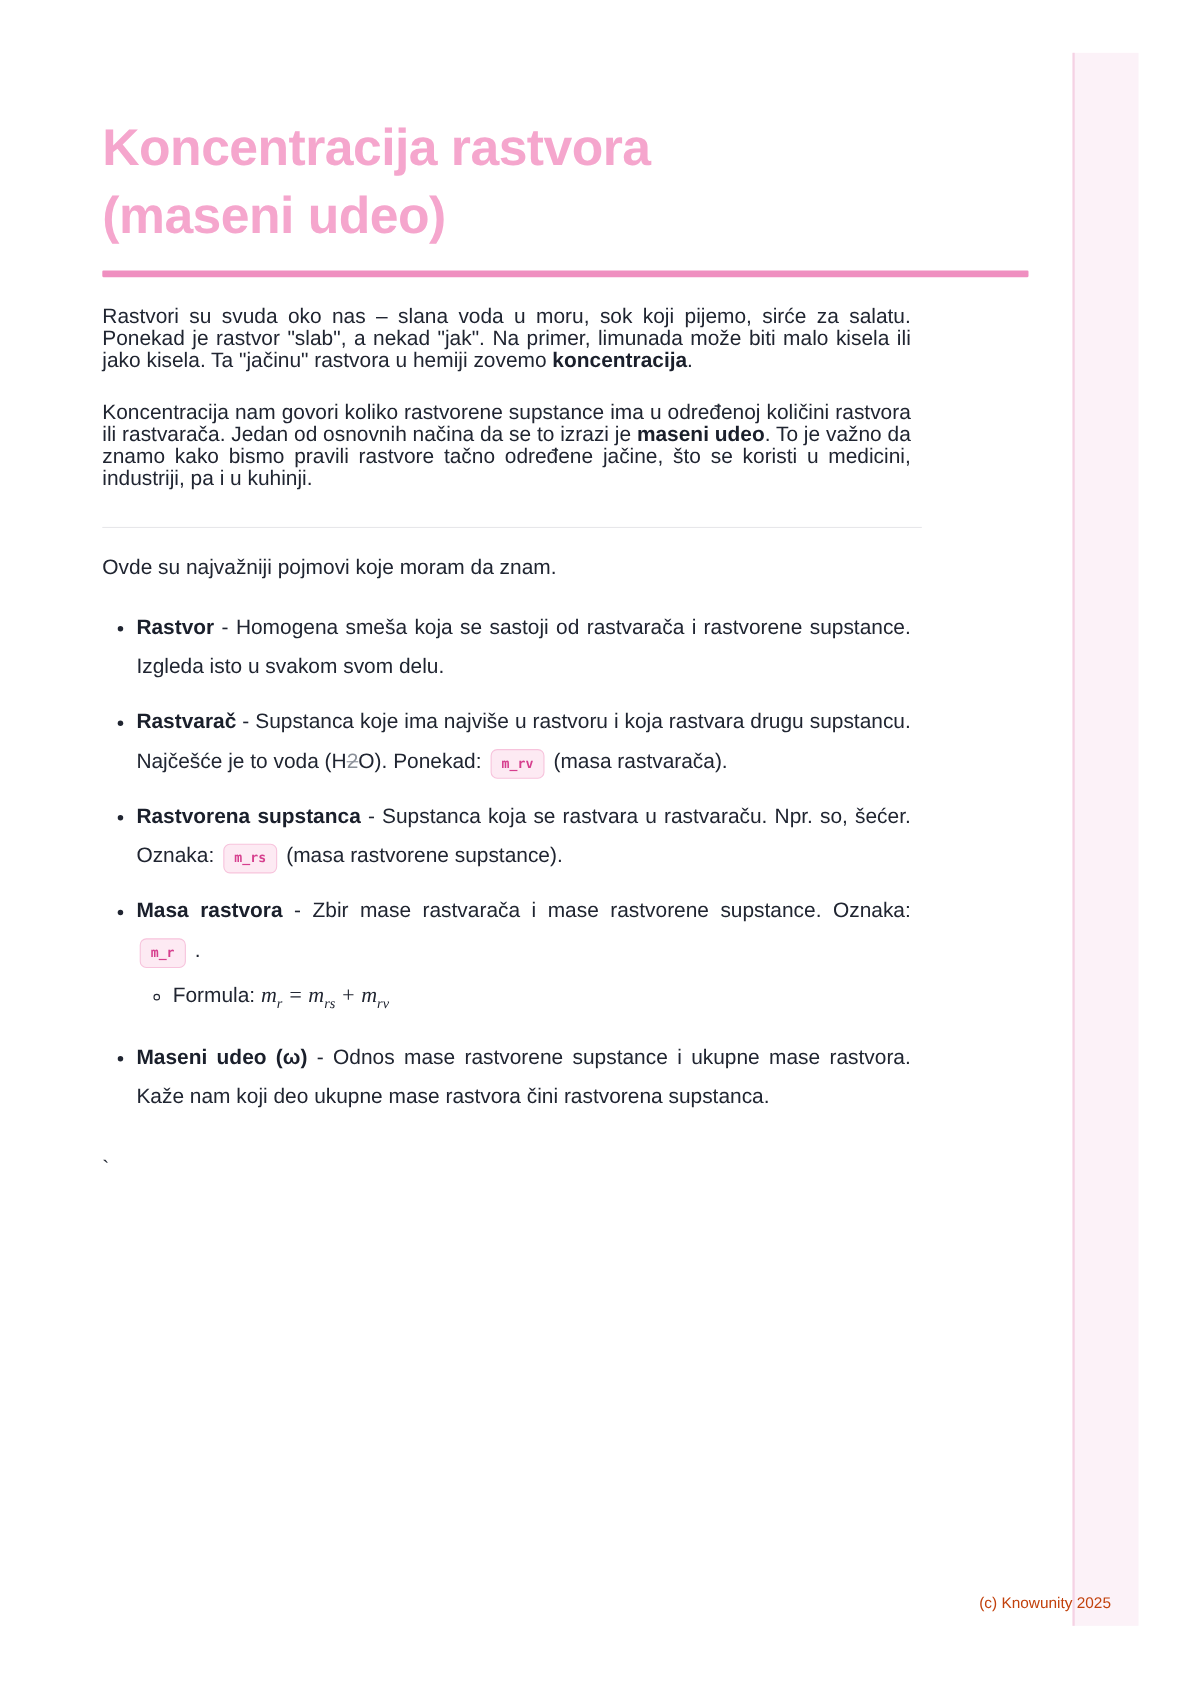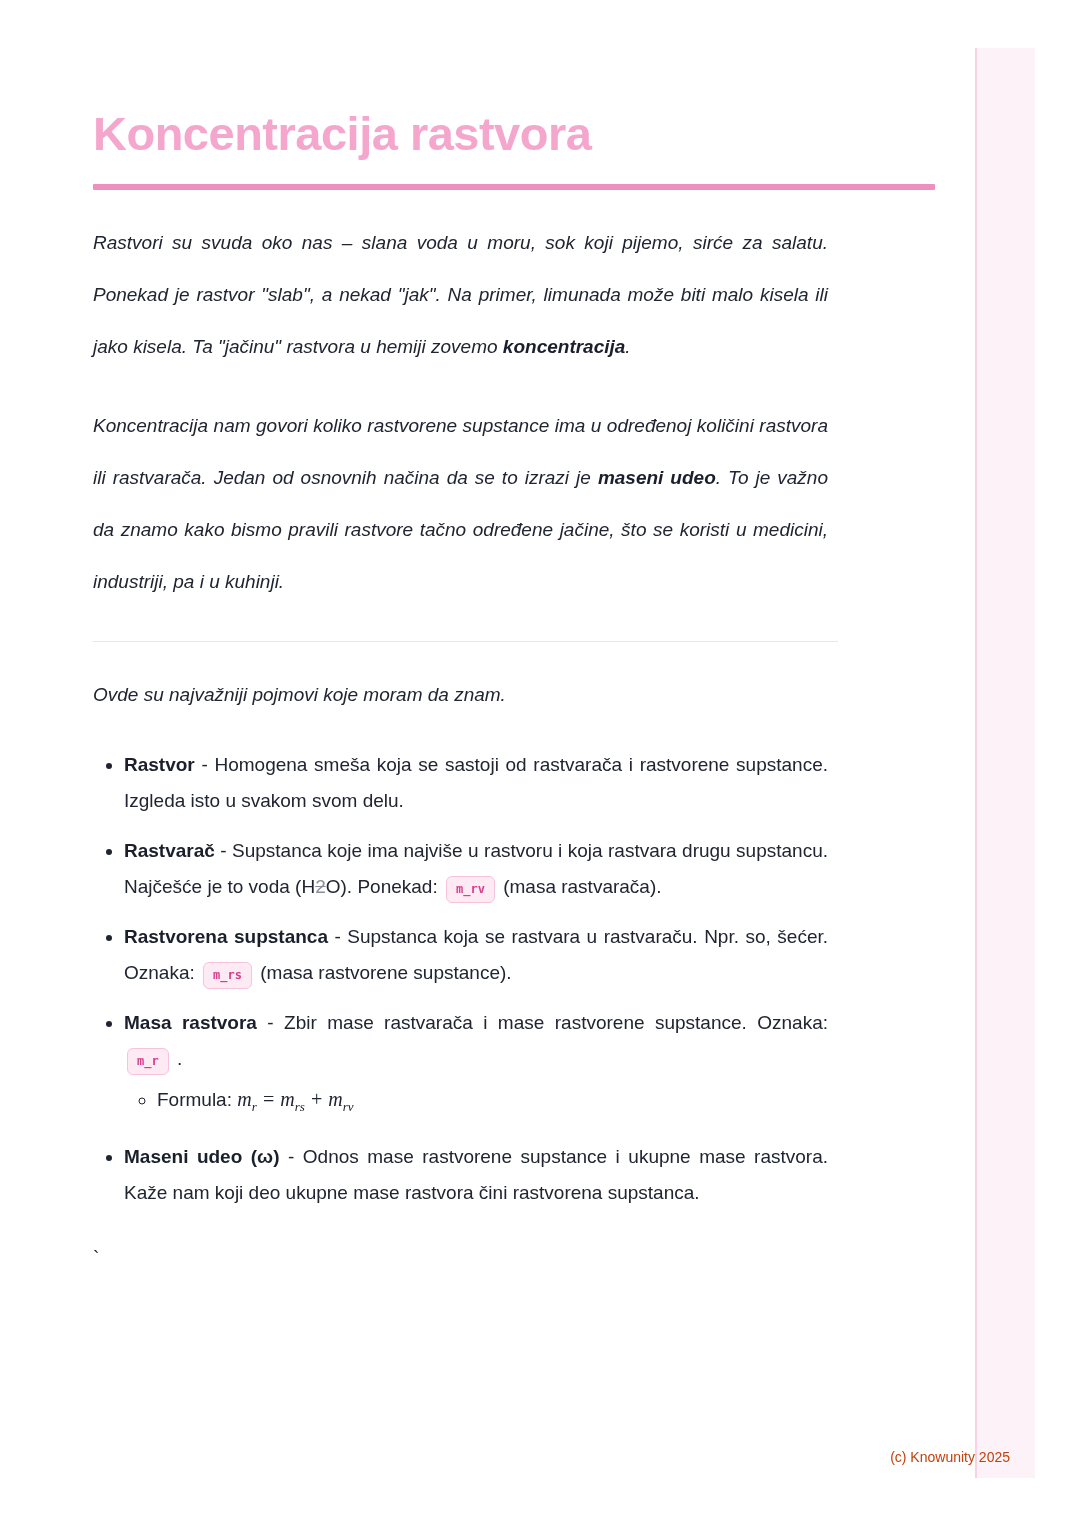--- a/index.html
+++ b/index.html
@@ -46,23 +46,22 @@
   h2.section-heading {
     margin: 50px 0 0 0;
     font-size: 27px;
     line-height: 32px;
     font-weight: 700;
     color: #fbd5e6;
   }
   p.body-text {
     margin: 27px 0 0 0;
     font-size: 19px;
-    line-height: 52px;
+    line-height: 20px;
     text-align: justify;
-    font-style: italic;
   }
   .divider {
     margin-top: 33px;
     border: none;
     border-top: 1px solid #e7e7ea;
     width: 745px;
   }
   strong { font-weight: 700; color: #1a1f2b; }
   ul.term-list {
     margin: 26px 0 0 0;
@@ -121,20 +120,21 @@
 <body>
 
 <div class="page">
 
   <aside class="side-strip"></aside>
 
   <main class="content">
 
     <h1 class="title">
       <span>Koncentracija rastvora</span>
+      <span>(maseni udeo)</span>
     </h1>
 
     <div class="title-rule"></div>
 
     <section>
 
       <p class="body-text"><span>Rastvori su svuda oko nas – slana voda u moru, sok koji pijemo, sirće za salatu. Ponekad je rastvor "slab", a nekad "jak". Na primer, limunada može biti malo kisela ili jako kisela. Ta "jačinu" rastvora u hemiji zovemo </span><strong>koncentracija</strong><span>.</span></p>
 
       <p class="body-text"><span>Koncentracija nam govori koliko rastvorene supstance ima u određenoj količini rastvora ili rastvarača. Jedan od osnovnih načina da se to izrazi je </span><strong>maseni udeo</strong><span>. To je važno da znamo kako bismo pravili rastvore tačno određene jačine, što se koristi u medicini, industriji, pa i u kuhinji.</span></p>
     </section>

